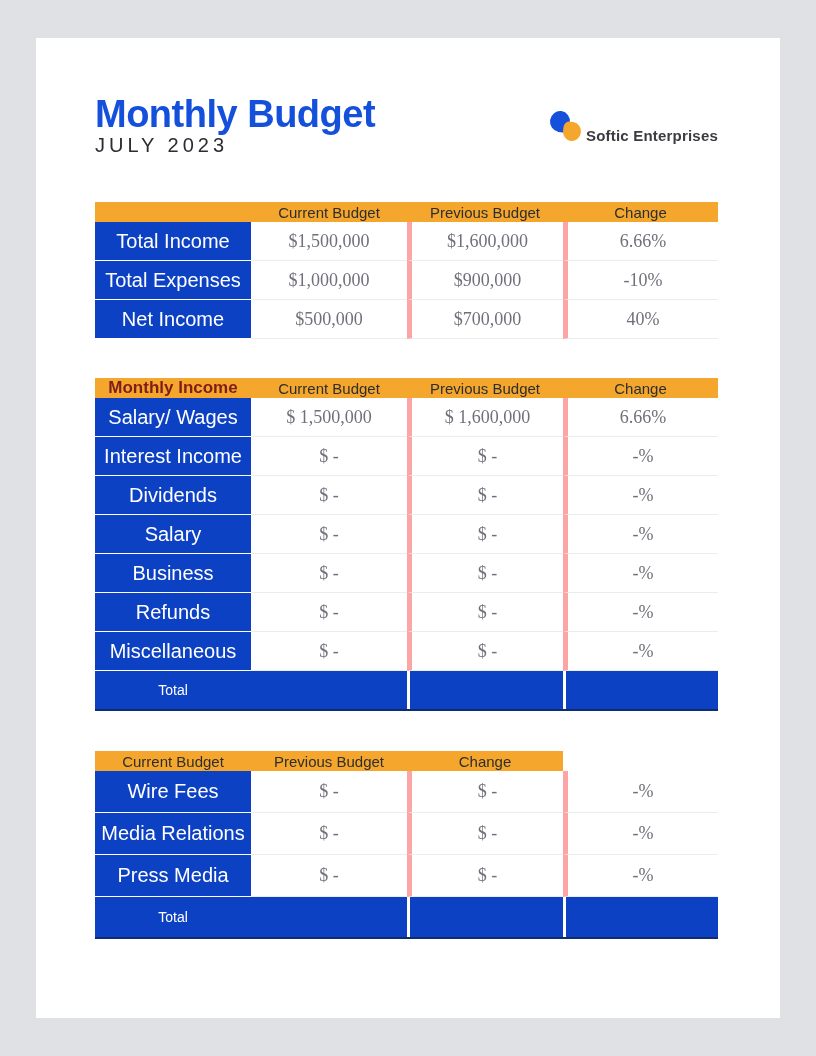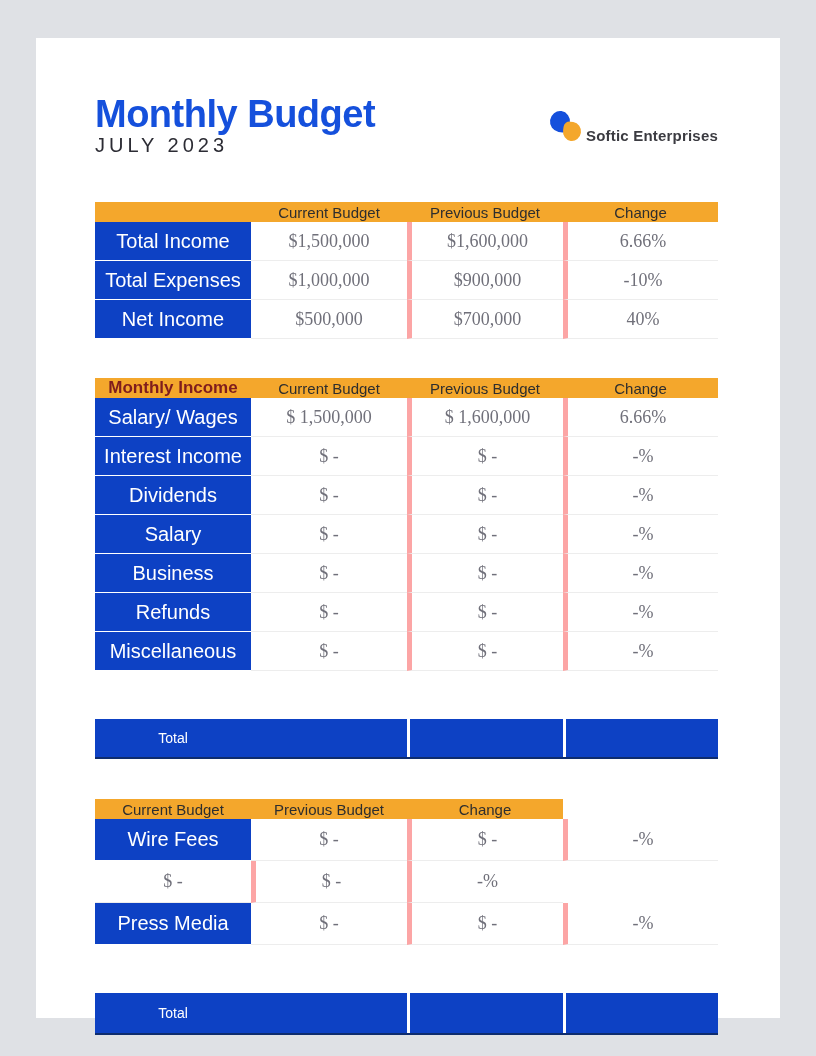--- a/index.html
+++ b/index.html
@@ -57,21 +57,21 @@
   .tbl-3 .tr .cell { height:41px; }
   .cell.label { background: var(--blue, #0d41c4); color:#ffffff; font-size:20px; }
   .cell.data {
     background:#ffffff; color:#70707a; font-size:18px;
     border-bottom:1px solid #ededed;
     font-family:Liberation Serif, serif;
   }
   .row .cell.data + .cell.data { border-left:5px solid #fca5a5;text-align:right; }
 
   
-  .row.total { grid-template-columns:312px 156px 155px; border-bottom:2px solid #0e2c6e;margin-top:48px; }
+  .row.total { grid-template-columns:312px 156px 155px; border-bottom:2px solid #0e2c6e; }
   .row.total .cell { background: var(--blue, #0d41c4); height:38px; }
   .tbl-3 .row.total .cell { height:40px; }
   .row.total .total-label {
     color:#ffffff; font-size:14px;
     justify-content:flex-start; padding-left:0;
   }
   .row.total .total-label span { display:block; width:156px; text-align:center; }
   .row.total .cell.sep { border-left:3px solid #ffffff; }
 </style>
 </head>
@@ -185,20 +185,21 @@
         <div class="cell">Previous Budget</div>
         <div class="cell">Change</div>
       </div>
       <div class="row tr">
         <div class="cell label">Wire Fees</div>
         <div class="cell data">$ -</div>
         <div class="cell data">$ -</div>
         <div class="cell data">-%</div>
       </div>
       <div class="row tr">
+        <div class="cell label">Media Relations</div>
         <div class="cell data">$ -</div>
         <div class="cell data">$ -</div>
         <div class="cell data">-%</div>
       </div>
       <div class="row tr">
         <div class="cell label">Press Media</div>
         <div class="cell data">$ -</div>
         <div class="cell data">$ -</div>
         <div class="cell data">-%</div>
       </div>

